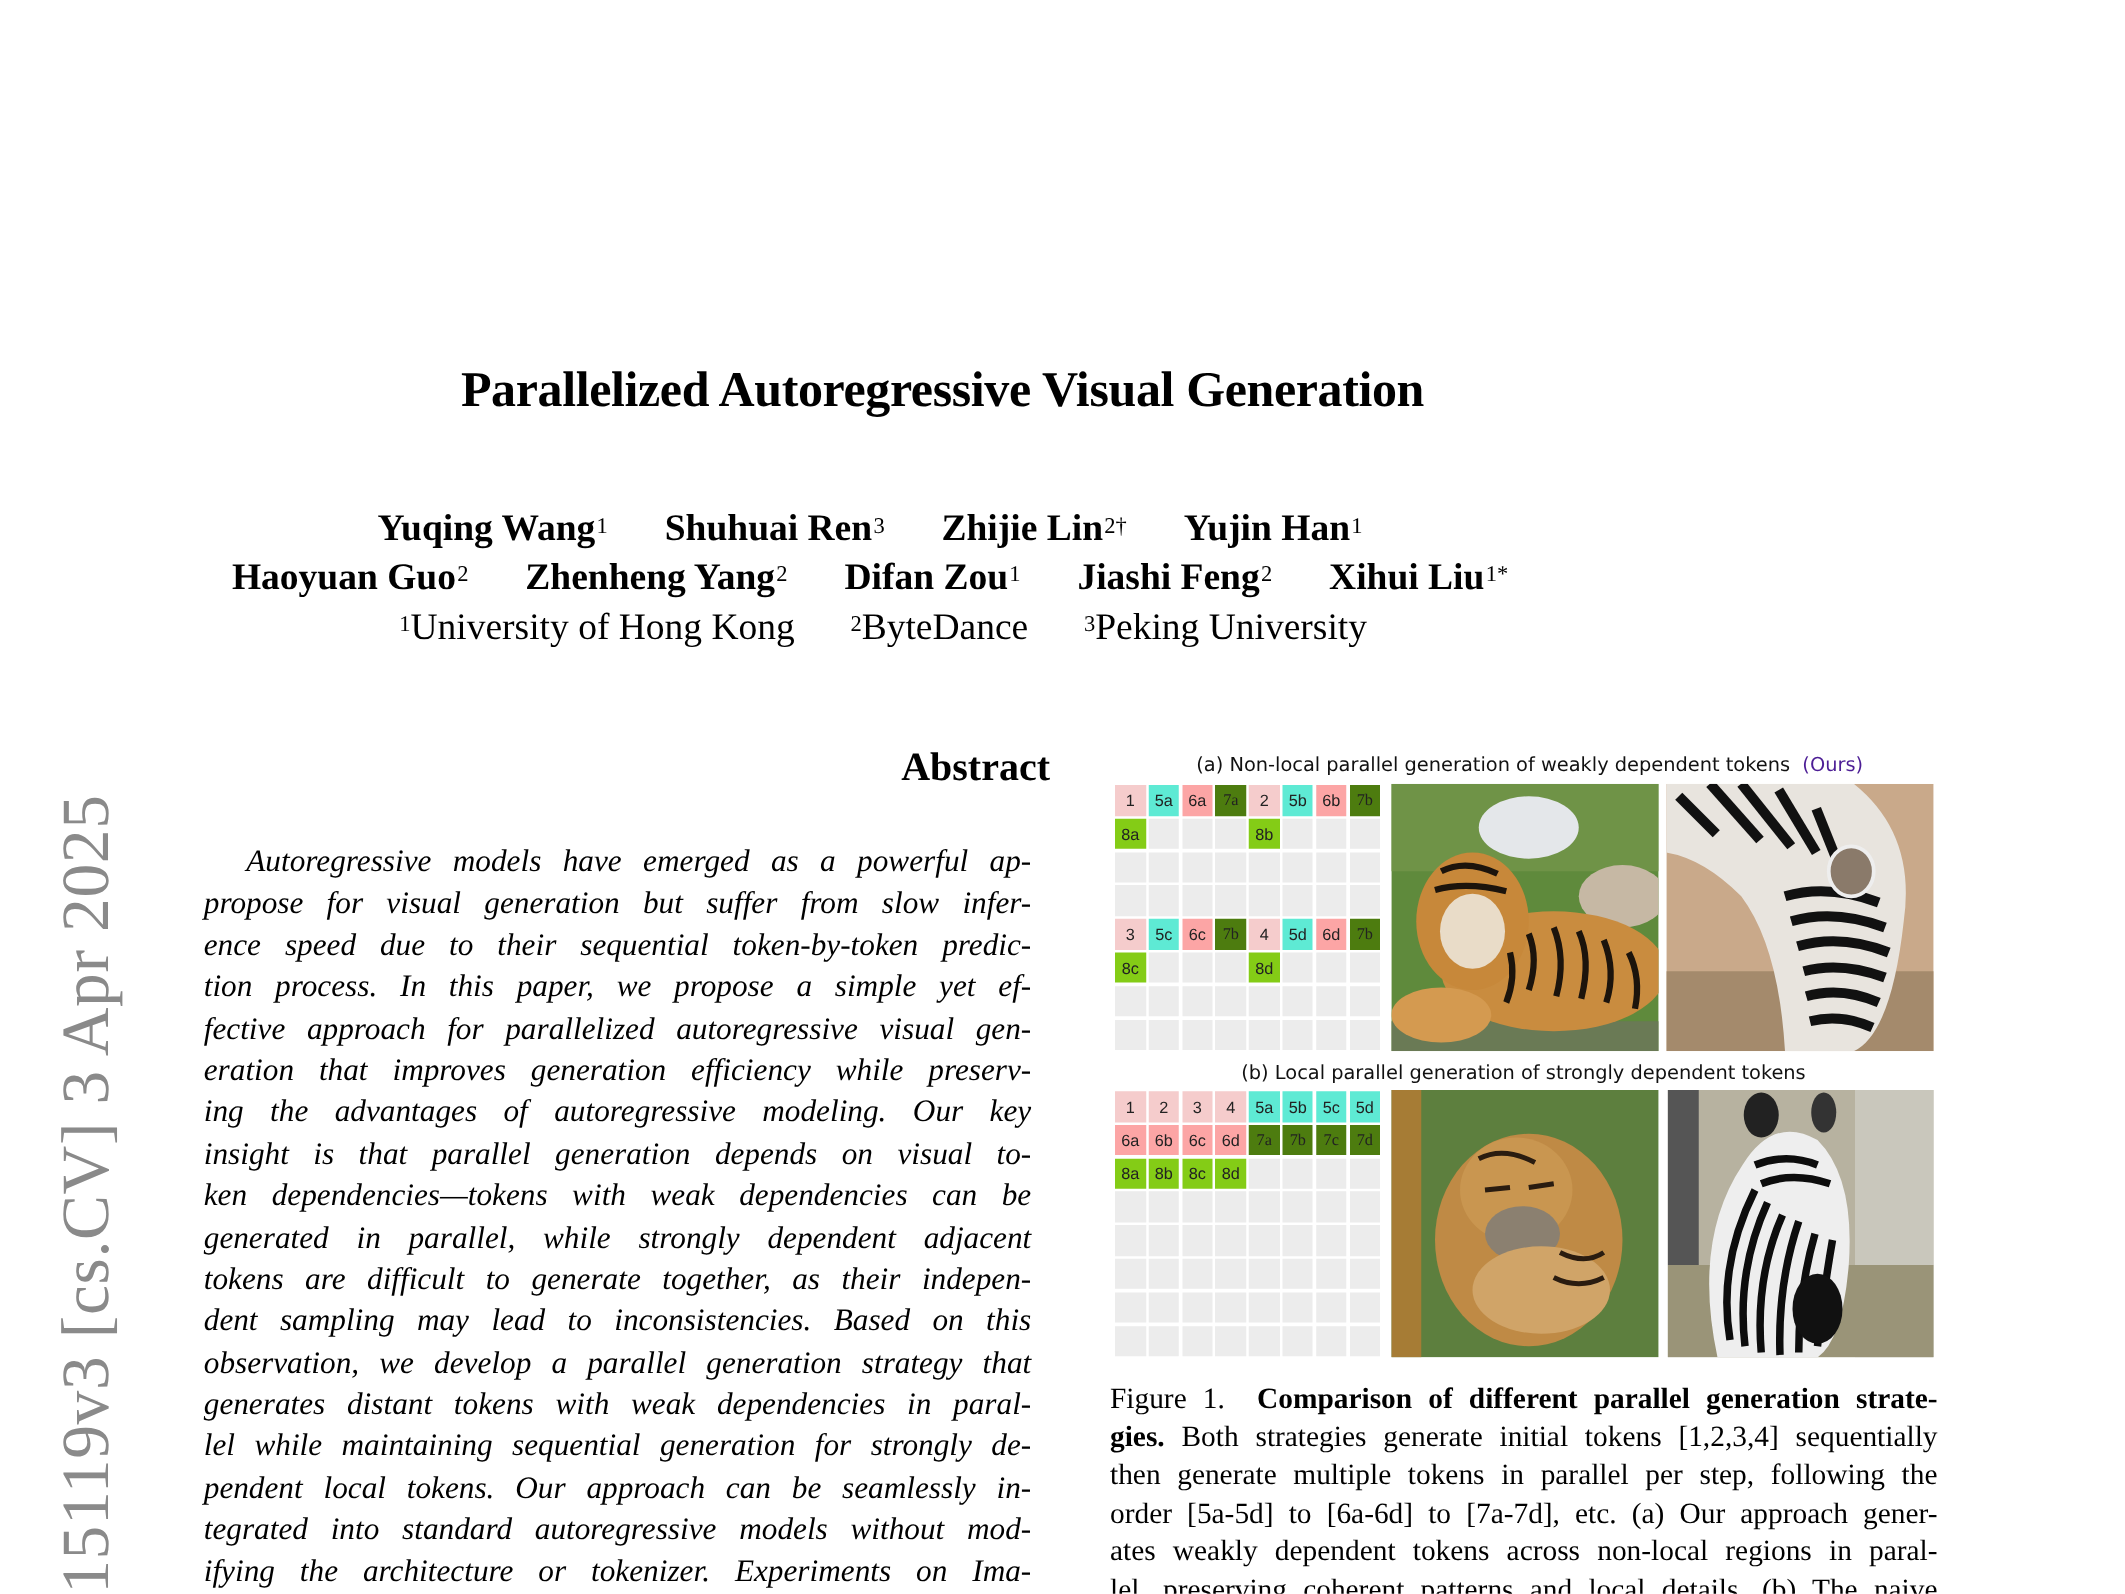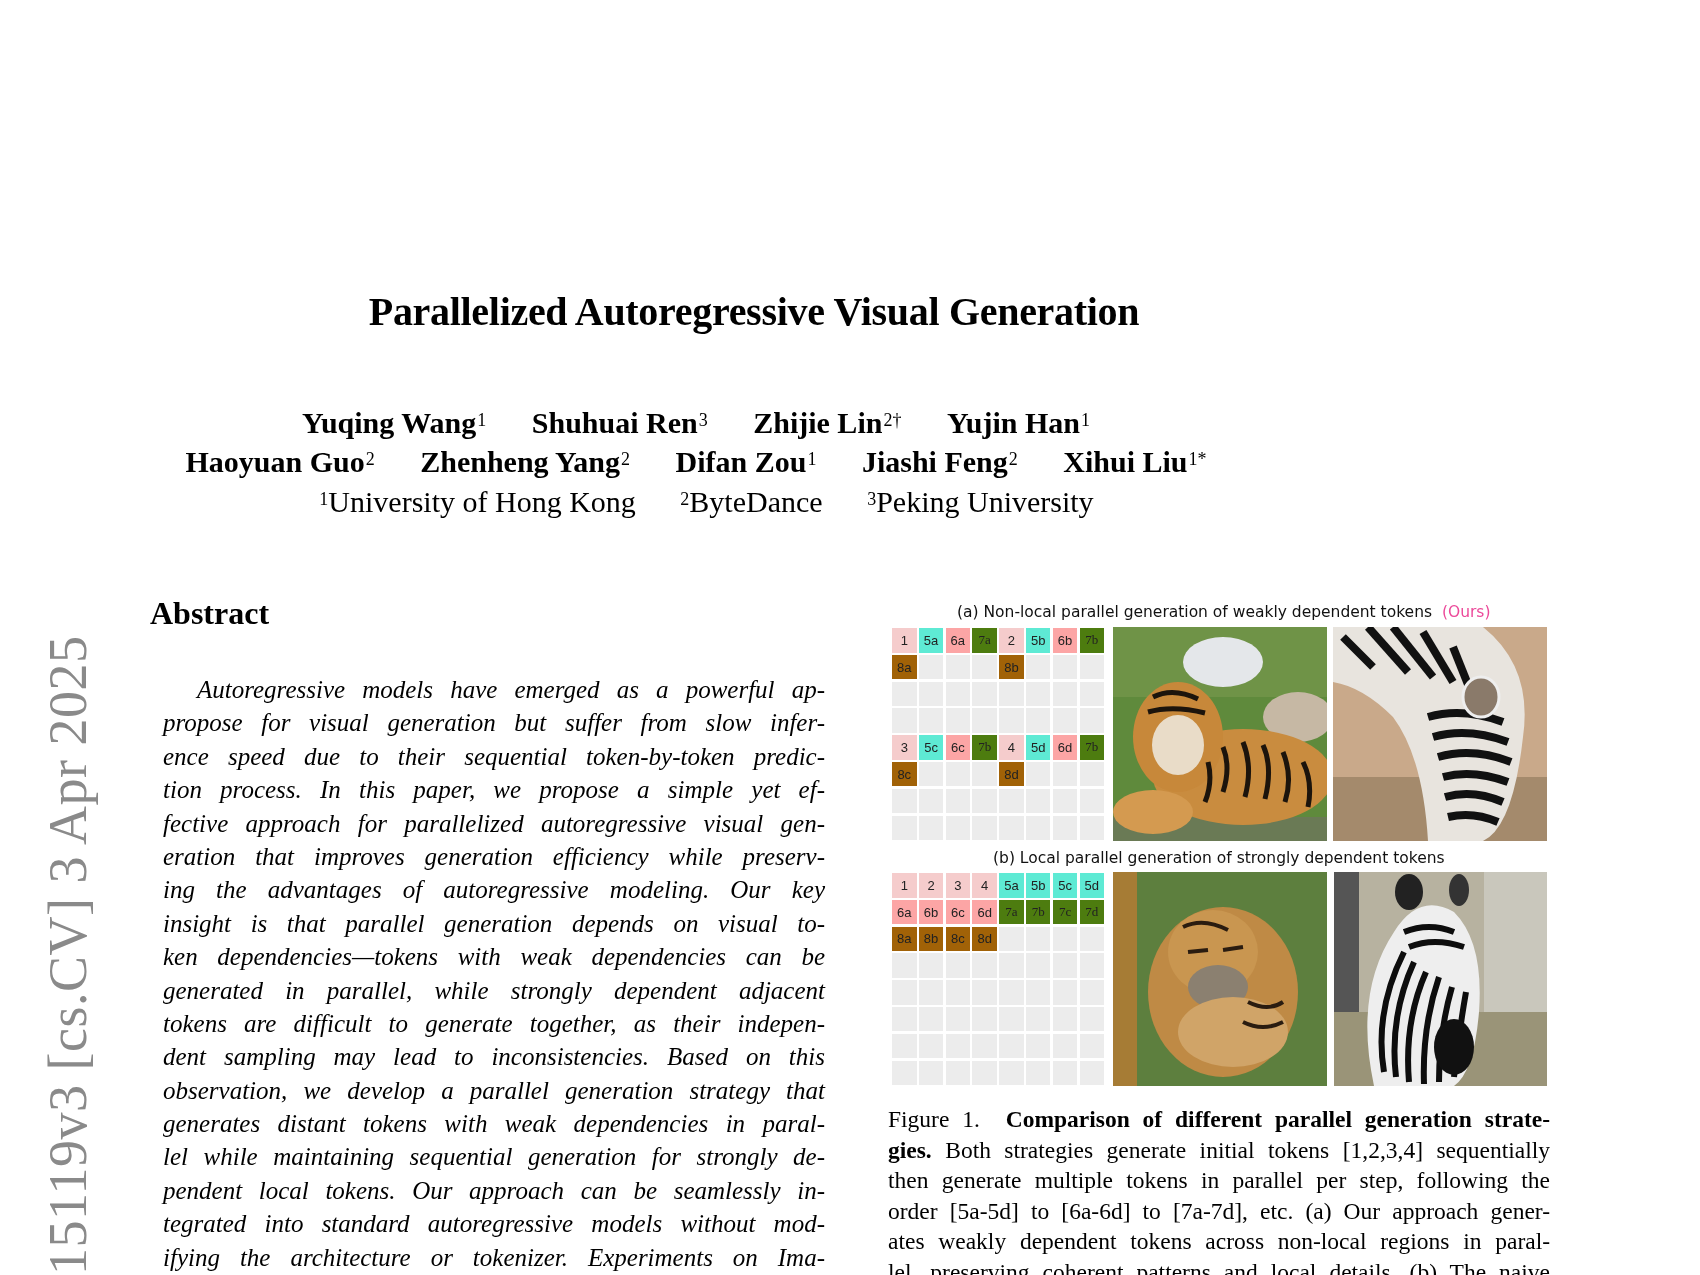--- a/index.html
+++ b/index.html
@@ -9,35 +9,35 @@
     font-family:"Liberation Serif", serif; font-size:54px; color:#8a8a8a; letter-spacing:0.5px; line-height:60px; }
 
   .title { position:absolute; left:0; width:1508px; top:288px; text-align:center; font-weight:bold; font-size:40px; letter-spacing:-0.3px; }
 
   .authors { position:absolute; left:0; width:1392px; text-align:center; font-weight:bold; font-size:30px; line-height:40px; }
   .authors .a { display:inline-block; margin:0 19px; }
   .authors sup, .affils sup { font-size:18px; font-weight:normal; vertical-align:top; position:relative; top:-3px; margin-left:1px; }
   .affils { position:absolute; left:0; width:1412px; top:482px; text-align:center; font-size:30px; line-height:40px; }
   .affils .a { display:inline-block; margin:0 18px; }
 
-  .abstract-head { position:absolute; left:150px; width:690px; top:595px; text-align:left; font-weight:bold; font-size:32px; }
+  .abstract-head { position:absolute; left:150px; width:690px; top:595px; text-align:right; font-weight:bold; font-size:32px; }
   .abstract { position:absolute; left:163px; width:662px; top:673px; font-style:italic; font-size:25px; line-height:33.4px; text-align:justify; }
   .abstract .line { display:block; white-space:nowrap; text-align:justify; text-align-last:justify; height:33.4px; }
   .abstract .line.indent { padding-left:34px; }
 
   .fig-title { position:absolute; font-family:"DejaVu Sans", sans-serif; font-size:15.5px; white-space:nowrap; color:#111; }
-  .fig-title .ours { color:#ec4899; }
+  .fig-title .ours { color:#4c1d95; }
 
   .grid { position:absolute; display:grid; grid-template-columns:repeat(8, 24.5px); grid-auto-rows:24.5px; gap:2.3px; }
   .cell { background:#ececec; font-family:"Liberation Sans", sans-serif; font-size:13px; color:#222; display:flex; align-items:center; justify-content:center; }
   .c-red { background:#f5cccc; }
   .c-blue { background:#5eead4; }
   .c-yellow { background:#fca5a5; }
   .c-green { background:#4d7c0f;font-family:Liberation Serif, serif; }
-  .c-purple { background:#a16207; }
+  .c-purple { background:#84cc16; }
 
   .photo { position:absolute; overflow:hidden; }
 
   .caption { position:absolute; left:888px; width:662px; top:1104px; font-size:23.5px; line-height:30.6px; }
   .caption .line { display:block; white-space:nowrap; text-align:justify; text-align-last:justify; height:30.6px; }
   .caption b { font-weight:bold; }
 </style>
 </head>
 <body>
 

